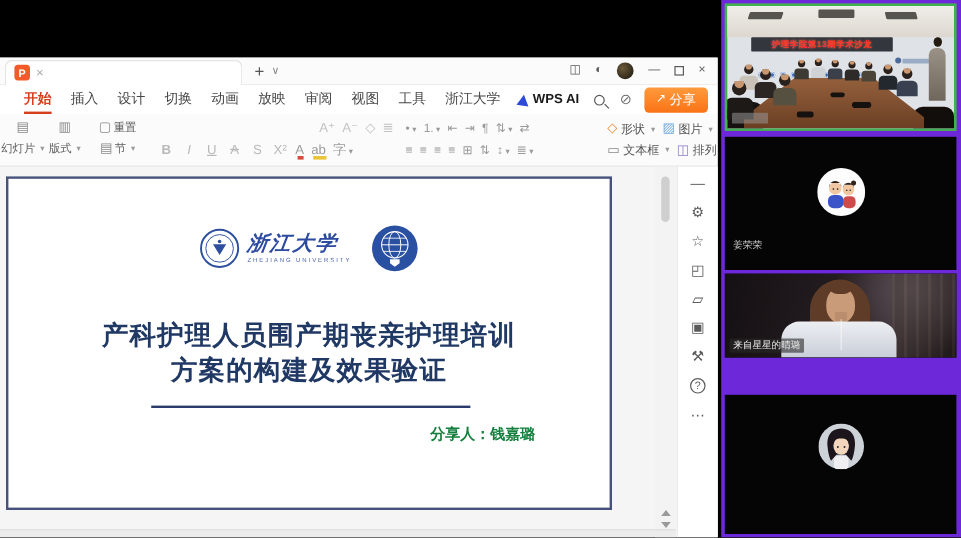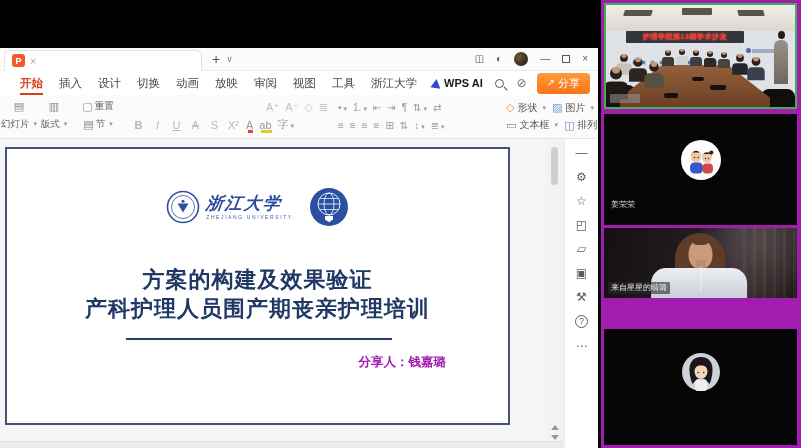--- a/index.html
+++ b/index.html
@@ -68,39 +68,39 @@
   .slide{position:absolute;left:5px;top:8px;width:505px;height:278px;background:#fff;border:2px solid #47527c;}
   .logos{position:absolute;top:38px;left:0;right:0;display:flex;align-items:center;justify-content:center;gap:16px;}
   .zju{display:flex;align-items:center;gap:6px;}
   .zju-txt{display:flex;flex-direction:column;line-height:1;}
   .zju-cn{font-family:"DejaVu Serif","Liberation Serif",serif;font-style:italic;font-weight:bold;color:#2b4aa0;
           font-size:17px;transform:skewX(-8deg);letter-spacing:2px;}
   .zju-en{font-size:5px;letter-spacing:1.6px;color:#4a63a8;margin-top:3px;}
   .slide-title{position:absolute;top:116px;left:0;right:0;text-align:center;color:#203864;font-weight:bold;
                font-size:22px;line-height:29px;letter-spacing:1px;}
   .rule{position:absolute;top:189px;left:119px;width:266px;border-top:2px solid #2a3c6e;}
-  .byline{position:absolute;top:203px;right:62px;text-align:left;color:#a21caf;font-weight:bold;font-size:12.5px;line-height:20px;}
+  .byline{position:absolute;top:203px;right:62px;text-align:left;color:#15803d;font-weight:bold;font-size:12.5px;line-height:20px;}
 
   
   .gutter{width:18px;position:relative;background:#f3f3f4;}
   .thumb{position:absolute;top:8px;left:5px;width:7px;height:38px;background:#cfcfcf;border-radius:4px;}
   .sarr{position:absolute;left:5px;width:0;height:0;border-left:4px solid transparent;border-right:4px solid transparent;}
   .sarr.up{bottom:18px;border-bottom:5px solid #9a9a9a;}
   .sarr.dn{bottom:8px;border-top:5px solid #9a9a9a;}
 
   
   .sidestrip{width:34px;background:#fff;border-left:1px solid #eaeaea;display:flex;flex-direction:column;align-items:center;
              padding-top:8px;gap:12px;}
   .sic{color:#5c5c5c;font-size:12px;line-height:1;}
   .sic.help{width:13px;height:13px;border:1px solid #5c5c5c;border-radius:50%;font-size:9px;display:flex;align-items:center;justify-content:center;}
 
   .statusband{position:absolute;left:0;right:35px;bottom:0;height:7px;background:#ececec;border-top:1px solid #dedede;}
 
   
-  .feeds{position:absolute;left:601px;top:0;width:200px;height:448px;background:#a21caf;}
+  .feeds{position:absolute;left:601px;top:0;width:200px;height:448px;background:#6d28d9;}
   .tile{position:absolute;left:3px;width:193px;background:#050505;overflow:hidden;}
   .t1{top:3px;height:106px;border:2px solid #3eb24e;background:#888;}
   .t2{top:114px;height:111px;}
   .t3{top:228px;height:70px;font-family:Liberation Serif, serif;}
   .t4{top:329px;height:116px;}
 
   
   .room{position:absolute;inset:0;background:#dfe2e6;}
   .ceiling{position:absolute;top:0;left:0;right:0;height:26px;background:linear-gradient(#f0eeea,#dcd7cf);}
   .vent{position:absolute;background:#56544f;border-radius:1px;}
@@ -313,22 +313,22 @@
               <circle cx="20" cy="20" r="19" fill="#2a50a2"></circle>
               <circle cx="20" cy="17" r="11" fill="none" stroke="#ffffff" stroke-width="0.9"></circle>
               <ellipse cx="20" cy="17" rx="5" ry="11" fill="none" stroke="#ffffff" stroke-width="0.8"></ellipse>
               <line x1="9" y1="17" x2="31" y2="17" stroke="#ffffff" stroke-width="0.8"></line>
               <line x1="10.5" y1="11.5" x2="29.5" y2="11.5" stroke="#ffffff" stroke-width="0.7"></line>
               <line x1="10.5" y1="22.5" x2="29.5" y2="22.5" stroke="#ffffff" stroke-width="0.7"></line>
               <path d="M16 29 h8 v3.4 l-4 2.8 l-4 -2.8 Z" fill="#ffffff"></path>
             </svg>
           </div>
           <div class="slide-title">
+            <div>产科护理人员围产期丧亲护理培训</div>
             <div>方案的构建及效果验证</div>
-            <div>产科护理人员围产期丧亲护理培训</div>
           </div>
           <div class="rule"></div>
           <div class="byline">
             <div>分享人：钱嘉璐</div>
           </div>
         </div>
       </div>
       <div class="gutter">
         <div class="thumb"></div>
         <span class="sarr up"></span>

